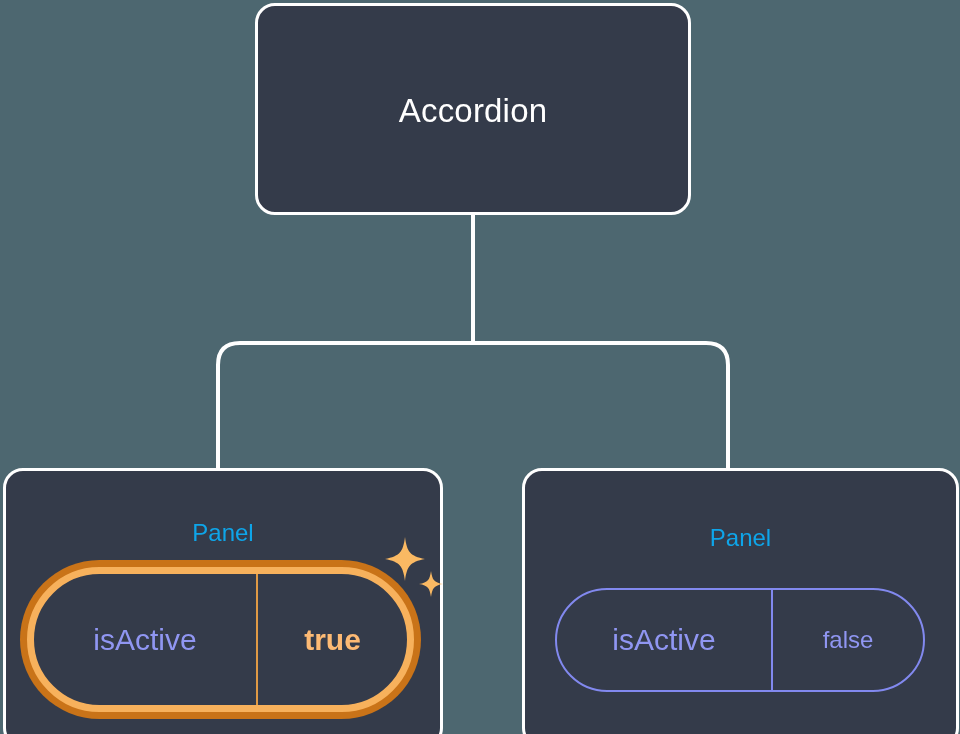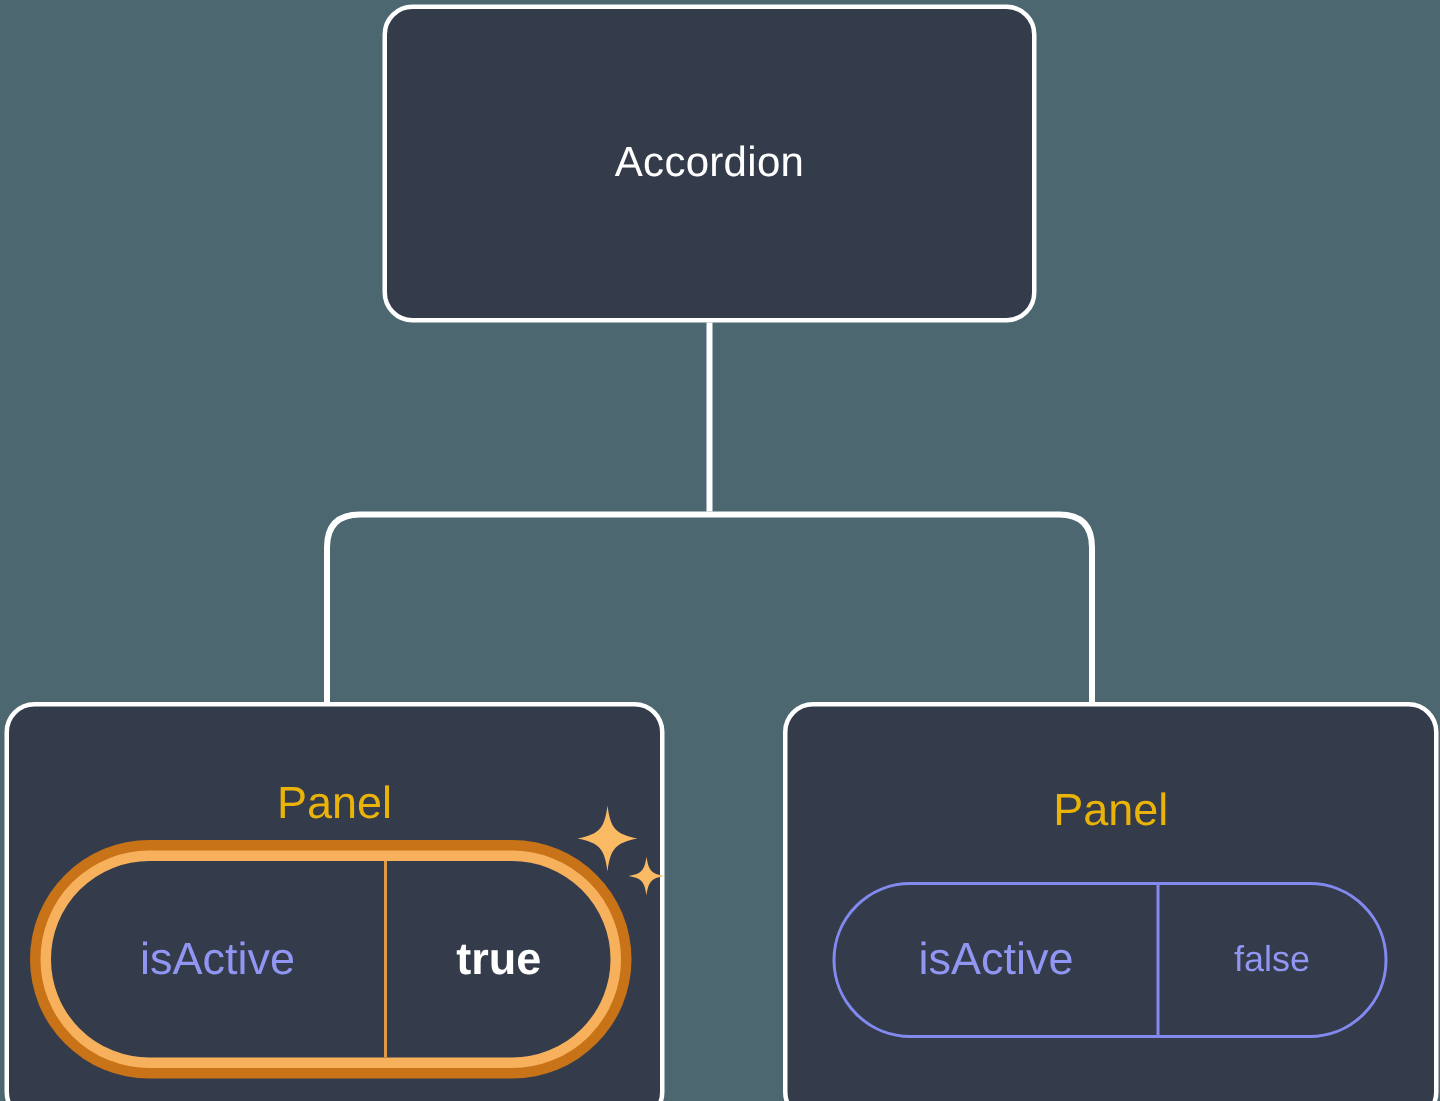--- a/index.html
+++ b/index.html
@@ -46,21 +46,21 @@
     height: 212px;
     border-radius: 20px;
   }
   .node-root .node-title {
     position: absolute;
     left: 0;
     right: 0;
     top: 86px;
     text-align: center;
     color: #ffffff;
-    font-size: 28px;
+    font-size: 33px;
     font-weight: 400;
     letter-spacing: 0.2px;
   }
 
   .node-panel-left {
     left: 3px;
     top: 468px;
     width: 440px;
     height: 280px;
     border-radius: 20px;
@@ -70,22 +70,22 @@
     top: 468px;
     width: 437px;
     height: 280px;
     border-radius: 20px;
   }
   .panel-title {
     position: absolute;
     left: 0;
     right: 0;
     text-align: center;
-    color: #eab308;
-    font-size: 30px;
+    color: #0ea5e9;
+    font-size: 24px;
     font-weight: 400;
   }
   .node-panel-left .panel-title  { top: 48px; }
   .node-panel-right .panel-title { top: 53px; }
 
   
   .pill {
     position: absolute;
     box-sizing: border-box;
     display: flex;
@@ -124,21 +124,21 @@
     border: 7px solid #f7b15c;
     box-shadow: 0 0 0 7px #c97318;
     background: #343b4a;
   }
   .pill-highlight .cell-key {
     color: #9096f2;
     font-size: 30px;
     font-weight: 400;
   }
   .pill-highlight .cell-val {
-    color: #ffffff;
+    color: #fdba74;
     font-size: 30px;
     font-weight: 700;
     border-left: 2px solid #e09a45;
   }
 
   
   .pill-left {
     left: 27px;
     top: 567px;
     width: 387px;

